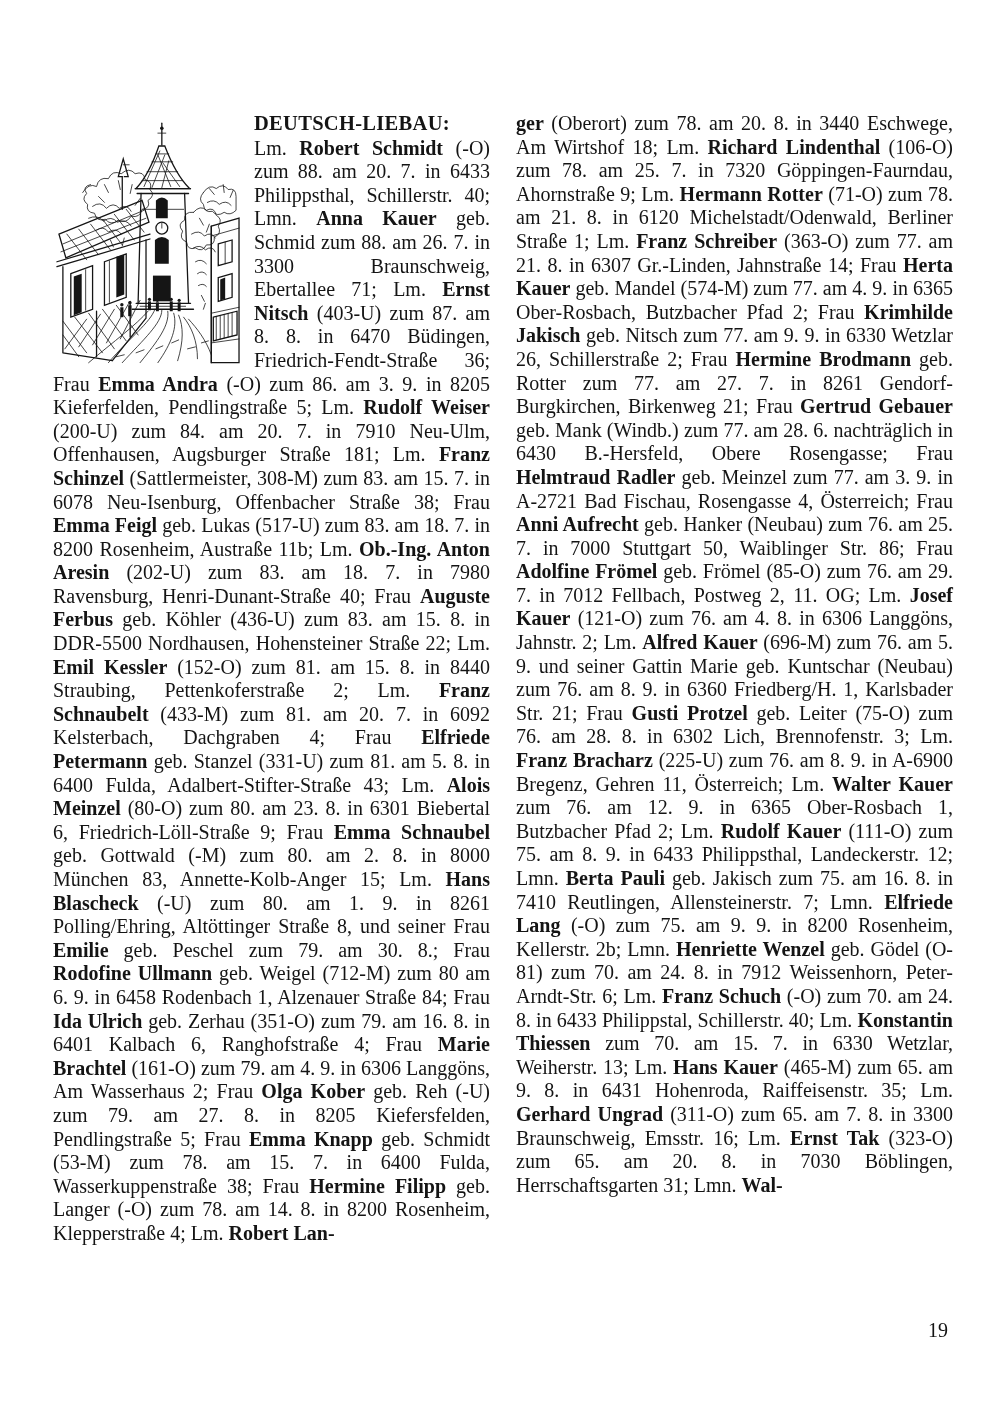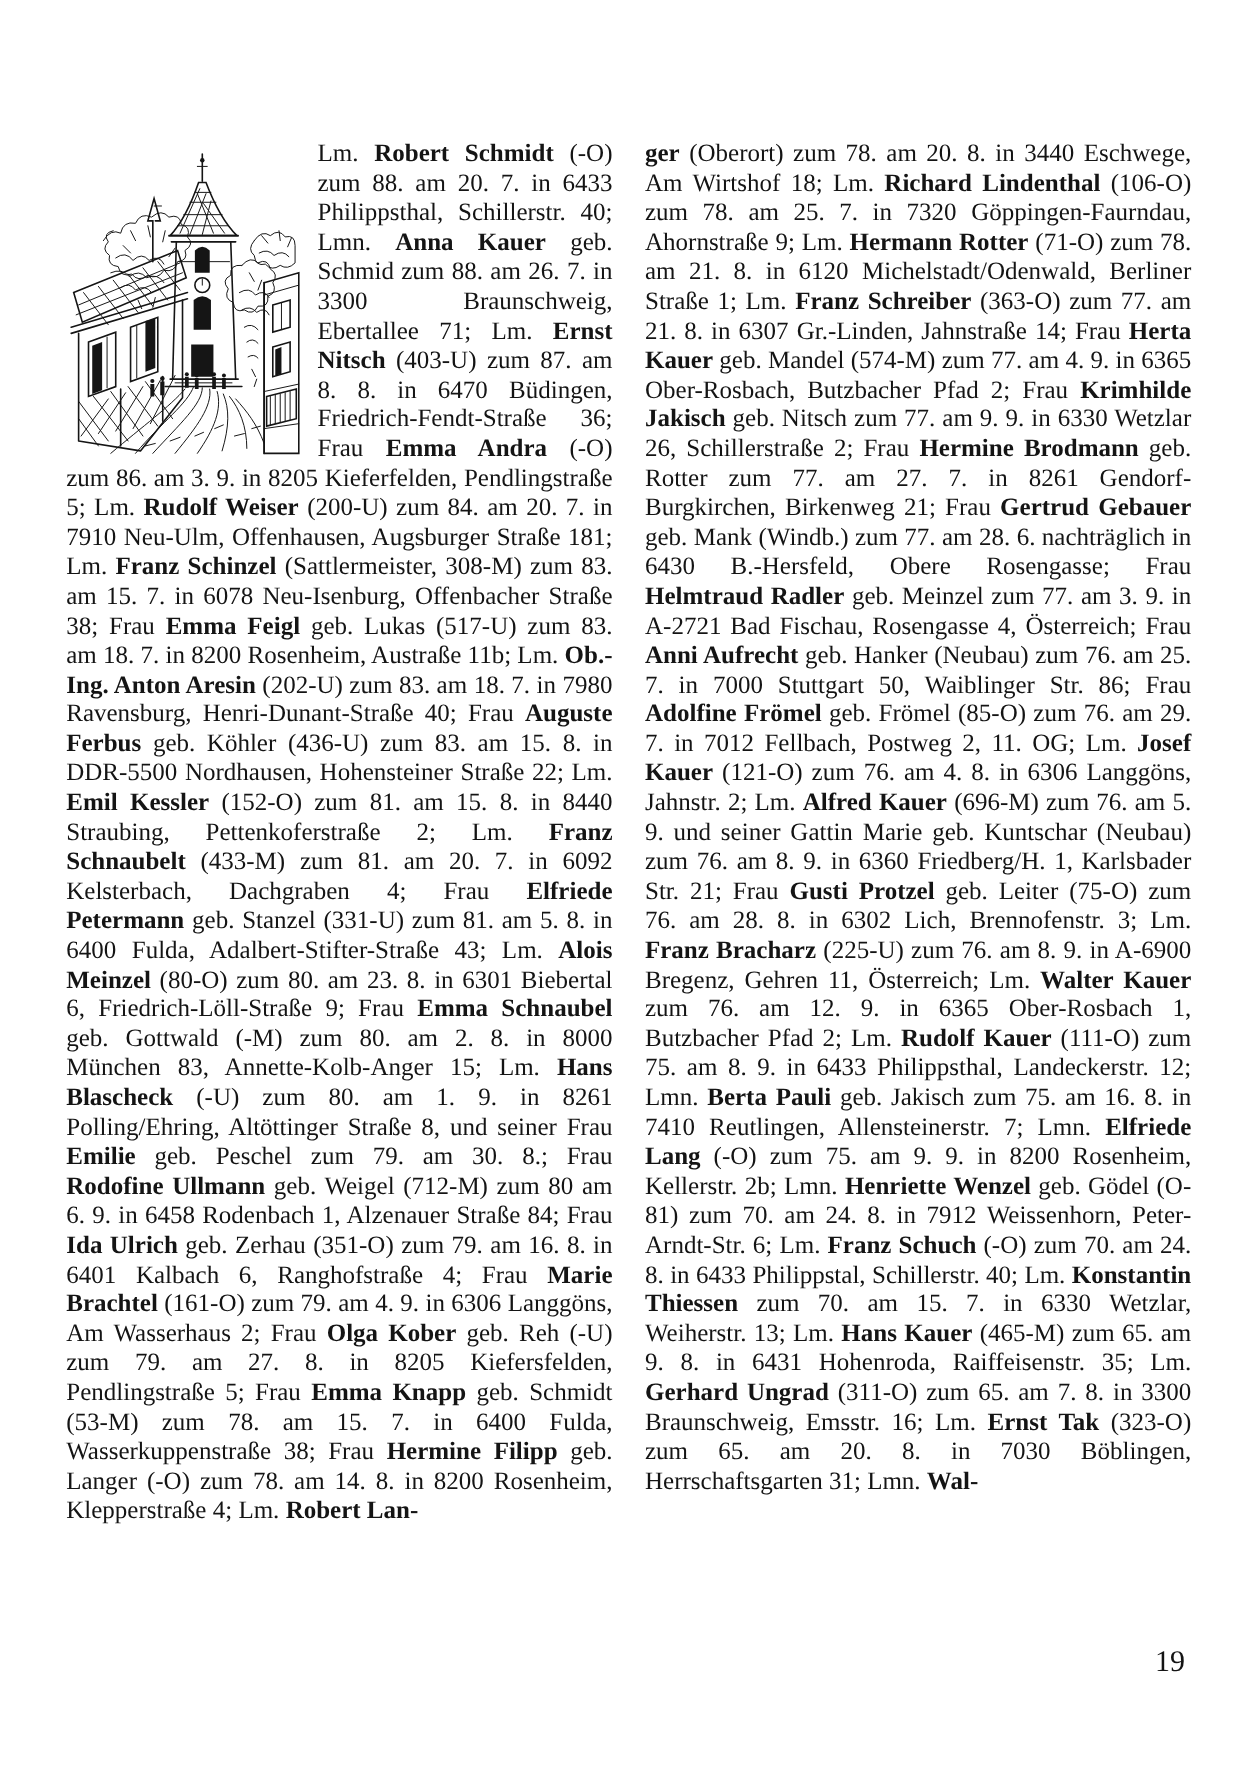--- a/index.html
+++ b/index.html
@@ -43,21 +43,21 @@
   .heading {
     font-weight: bold;
     font-size: 20.5px;
     letter-spacing: 0.3px;
     margin: 0 0 1px 0;
   }
   .page-number {
     position: absolute;
     top: 1318px;
     right: 52px;
-    font-size: 24px;
+    font-size: 20px;
     line-height: 24px;
   }
   .ink { stroke: #151515; fill: none; stroke-width: 1.3; stroke-linecap: round; }
   .ink-thin { stroke: #151515; fill: none; stroke-width: 0.8; stroke-linecap: round; }
   .ink-fill { fill: #151515; stroke: none; }
 </style>
 </head>
 <body>
 
 <div class="page">
@@ -153,20 +153,21 @@
           <path class="ink-fill" d="M118,188 l3,0 l0,10 l-3,0 Z"></path>
           <circle class="ink-fill" cx="119.5" cy="186" r="1.6"></circle>
           <path class="ink-fill" d="M126,189 l3,0 l0,9 l-3,0 Z"></path>
           <circle class="ink-fill" cx="127.5" cy="187" r="1.6"></circle>
           <path class="ink-fill" d="M76,192 l3.4,0 l0,11 l-3.4,0 Z"></path>
           <circle class="ink-fill" cx="77.7" cy="189.5" r="1.8"></circle>
           <path class="ink-fill" d="M68,194 l3.2,0 l0,10 l-3.2,0 Z"></path>
           <circle class="ink-fill" cx="69.6" cy="191.5" r="1.7"></circle>
         </svg>
       </span>
+      <div class="heading">DEUTSCH-LIEBAU:</div>
       <span>Lm. <b>Robert Schmidt</b> (-O) zum 88. am 20. 7. in 6433 Philippsthal, Schillerstr. 40; Lmn. <b>Anna Kauer</b> geb. Schmid zum 88. am 26. 7. in 3300 Braunschweig, Ebertallee 71; Lm. <b>Ernst Nitsch</b> (403-U) zum 87. am 8. 8. in 6470 Büdingen, Friedrich-Fendt-Straße 36; Frau <b>Emma Andra</b> (-O) zum 86. am 3. 9. in 8205 Kieferfelden, Pendlingstraße 5; Lm. <b>Rudolf Weiser</b> (200-U) zum 84. am 20. 7. in 7910 Neu-Ulm, Offenhausen, Augsburger Straße 181; Lm. <b>Franz Schinzel</b> (Sattlermeister, 308-M) zum 83. am 15. 7. in 6078 Neu-Isenburg, Offenbacher Straße 38; Frau <b>Emma Feigl</b> geb. Lukas (517-U) zum 83. am 18. 7. in 8200 Rosenheim, Austraße 11b; Lm. <b>Ob.-Ing. Anton Aresin</b> (202-U) zum 83. am 18. 7. in 7980 Ravensburg, Henri-Dunant-Straße 40; Frau <b>Auguste Ferbus</b> geb. Köhler (436-U) zum 83. am 15. 8. in DDR-5500 Nordhausen, Hohensteiner Straße 22; Lm. <b>Emil Kessler</b> (152-O) zum 81. am 15. 8. in 8440 Straubing, Pettenkoferstraße 2; Lm. <b>Franz Schnaubelt</b> (433-M) zum 81. am 20. 7. in 6092 Kelsterbach, Dachgraben 4; Frau <b>Elfriede Petermann</b> geb. Stanzel (331-U) zum 81. am 5. 8. in 6400 Fulda, Adalbert-Stifter-Straße 43; Lm. <b>Alois Meinzel</b> (80-O) zum 80. am 23. 8. in 6301 Biebertal 6, Friedrich-Löll-Straße 9; Frau <b>Emma Schnaubel</b> geb. Gottwald (-M) zum 80. am 2. 8. in 8000 München 83, Annette-Kolb-Anger 15; Lm. <b>Hans Blascheck</b> (-U) zum 80. am 1. 9. in 8261 Polling/Ehring, Altöttinger Straße 8, und seiner Frau <b>Emilie</b> geb. Peschel zum 79. am 30. 8.; Frau <b>Rodofine Ullmann</b> geb. Weigel (712-M) zum 80 am 6. 9. in 6458 Rodenbach 1, Alzenauer Straße 84; Frau <b>Ida Ulrich</b> geb. Zerhau (351-O) zum 79. am 16. 8. in 6401 Kalbach 6, Ranghofstraße 4; Frau <b>Marie Brachtel</b> (161-O) zum 79. am 4. 9. in 6306 Langgöns, Am Wasserhaus 2; Frau <b>Olga Kober</b> geb. Reh (-U) zum 79. am 27. 8. in 8205 Kiefersfelden, Pendlingstraße 5; Frau <b>Emma Knapp</b> geb. Schmidt (53-M) zum 78. am 15. 7. in 6400 Fulda, Wasserkuppenstraße 38; Frau <b>Hermine Filipp</b> geb. Langer (-O) zum 78. am 14. 8. in 8200 Rosenheim, Klepperstraße 4; Lm. <b>Robert Lan-</b></span>
     </div>
 
     <div class="col">
       <span><b>ger</b> (Oberort) zum 78. am 20. 8. in 3440 Eschwege, Am Wirtshof 18; Lm. <b>Richard Lindenthal</b> (106-O) zum 78. am 25. 7. in 7320 Göppingen-Faurndau, Ahornstraße 9; Lm. <b>Hermann Rotter</b> (71-O) zum 78. am 21. 8. in 6120 Michelstadt/Odenwald, Berliner Straße 1; Lm. <b>Franz Schreiber</b> (363-O) zum 77. am 21. 8. in 6307 Gr.-Linden, Jahnstraße 14; Frau <b>Herta Kauer</b> geb. Mandel (574-M) zum 77. am 4. 9. in 6365 Ober-Rosbach, Butzbacher Pfad 2; Frau <b>Krimhilde Jakisch</b> geb. Nitsch zum 77. am 9. 9. in 6330 Wetzlar 26, Schillerstraße 2; Frau <b>Hermine Brodmann</b> geb. Rotter zum 77. am 27. 7. in 8261 Gendorf-Burgkirchen, Birkenweg 21; Frau <b>Gertrud Gebauer</b> geb. Mank (Windb.) zum 77. am 28. 6. nachträglich in 6430 B.-Hersfeld, Obere Rosengasse; Frau <b>Helmtraud Radler</b> geb. Meinzel zum 77. am 3. 9. in A-2721 Bad Fischau, Rosengasse 4, Österreich; Frau <b>Anni Aufrecht</b> geb. Hanker (Neubau) zum 76. am 25. 7. in 7000 Stuttgart 50, Waiblinger Str. 86; Frau <b>Adolfine Frömel</b> geb. Frömel (85-O) zum 76. am 29. 7. in 7012 Fellbach, Postweg 2, 11. OG; Lm. <b>Josef Kauer</b> (121-O) zum 76. am 4. 8. in 6306 Langgöns, Jahnstr. 2; Lm. <b>Alfred Kauer</b> (696-M) zum 76. am 5. 9. und seiner Gattin Marie geb. Kuntschar (Neubau) zum 76. am 8. 9. in 6360 Friedberg/H. 1, Karlsbader Str. 21; Frau <b>Gusti Protzel</b> geb. Leiter (75-O) zum 76. am 28. 8. in 6302 Lich, Brennofenstr. 3; Lm. <b>Franz Bracharz</b> (225-U) zum 76. am 8. 9. in A-6900 Bregenz, Gehren 11, Österreich; Lm. <b>Walter Kauer</b> zum 76. am 12. 9. in 6365 Ober-Rosbach 1, Butzbacher Pfad 2; Lm. <b>Rudolf Kauer</b> (111-O) zum 75. am 8. 9. in 6433 Philippsthal, Landeckerstr. 12; Lmn. <b>Berta Pauli</b> geb. Jakisch zum 75. am 16. 8. in 7410 Reutlingen, Allensteinerstr. 7; Lmn. <b>Elfriede Lang</b> (-O) zum 75. am 9. 9. in 8200 Rosenheim, Kellerstr. 2b; Lmn. <b>Henriette Wenzel</b> geb. Gödel (O-81) zum 70. am 24. 8. in 7912 Weissenhorn, Peter-Arndt-Str. 6; Lm. <b>Franz Schuch</b> (-O) zum 70. am 24. 8. in 6433 Philippstal, Schillerstr. 40; Lm. <b>Konstantin Thiessen</b> zum 70. am 15. 7. in 6330 Wetzlar, Weiherstr. 13; Lm. <b>Hans Kauer</b> (465-M) zum 65. am 9. 8. in 6431 Hohenroda, Raiffeisenstr. 35; Lm. <b>Gerhard Ungrad</b> (311-O) zum 65. am 7. 8. in 3300 Braunschweig, Emsstr. 16; Lm. <b>Ernst Tak</b> (323-O) zum 65. am 20. 8. in 7030 Böblingen, Herrschaftsgarten 31; Lmn. <b>Wal-</b></span>
     </div>
 
   </div>
 
   <div class="page-number">19</div>

